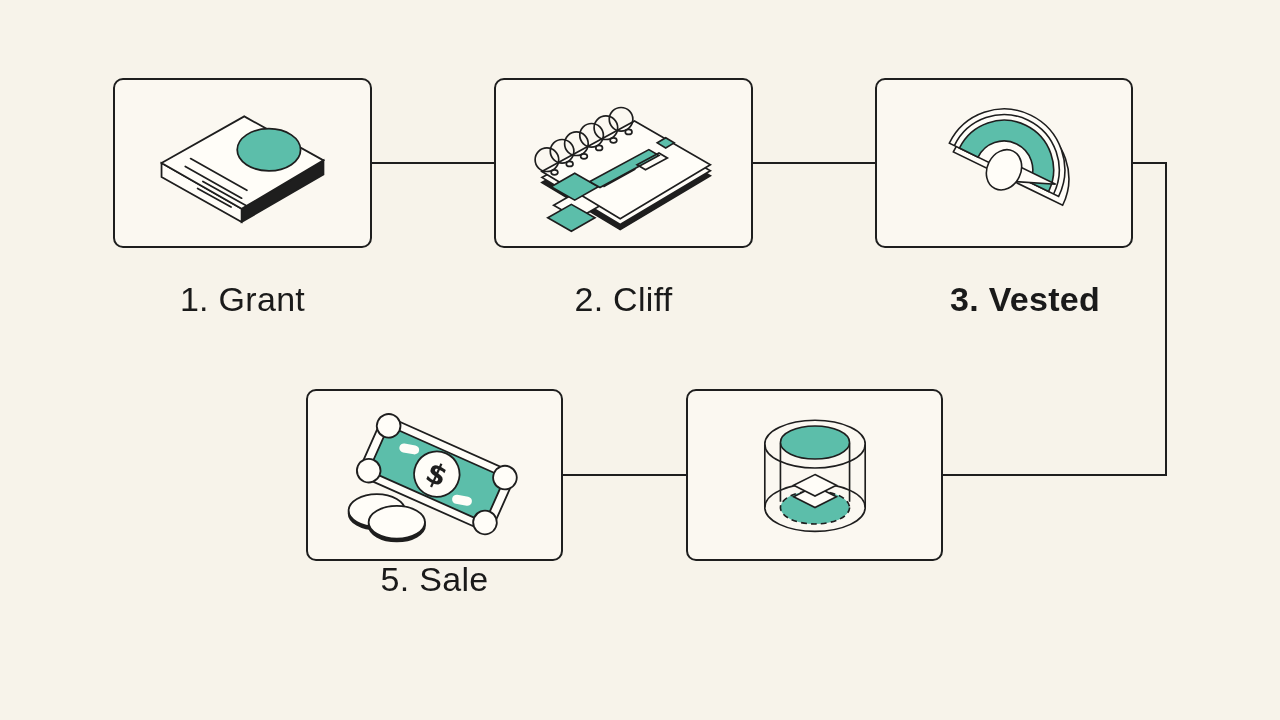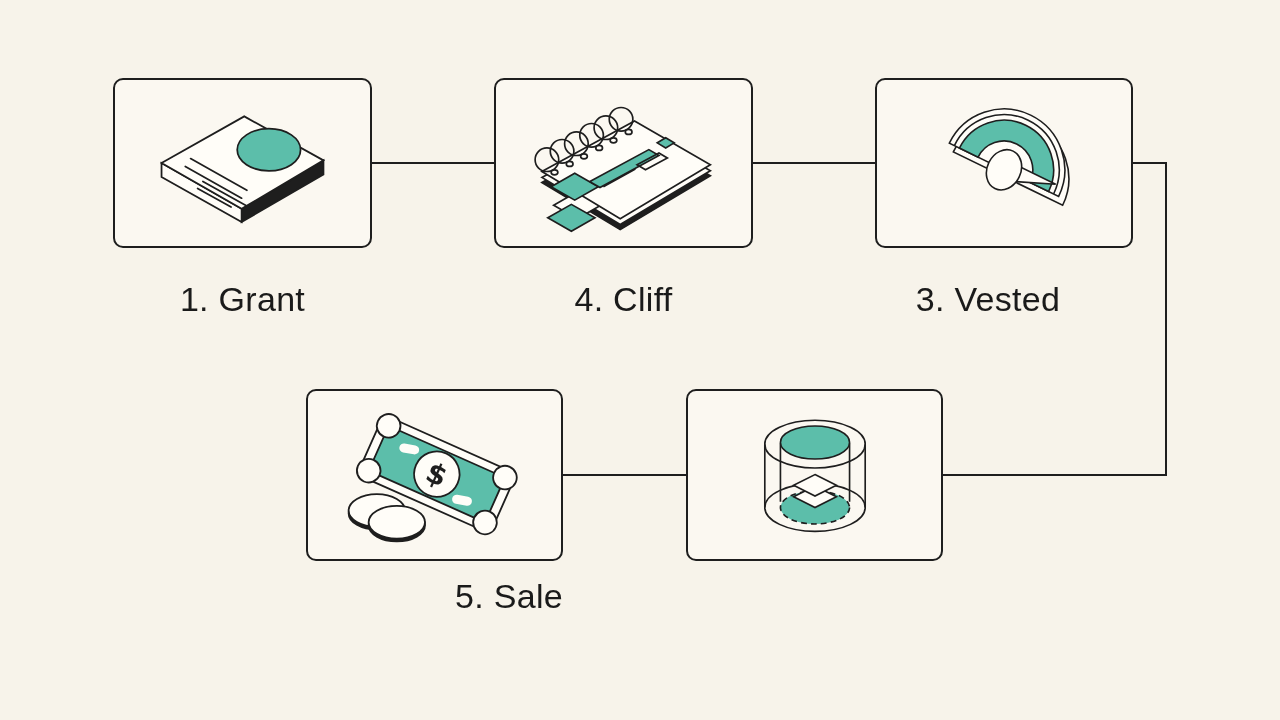--- a/index.html
+++ b/index.html
@@ -32,22 +32,22 @@
   .cv {left:1165px;top:162px;width:2px;height:314px;}
   .c4e{left:942px;top:474px;width:225px;height:2px;}
   .c54{left:562px;top:474px;width:125px;height:2px;}
   .step-label{
     position:absolute;color:var(--text);
     font-size:34px;font-weight:500;letter-spacing:.3px;
     text-align:center;line-height:42px;
   }
   .label1{left:113px;top:278px;width:259px;}
   .label2{left:494px;top:278px;width:259px;}
-  .label3{left:859px;top:278px;width:258px;}
-  .label5{left:306px;top:575px;width:257px;text-align:right;}
+  .label3{left:896px;top:278px;width:258px;font-weight:bold;}
+  .label5{left:306px;top:558px;width:257px;}
   .label4{left:686px;top:590px;width:257px;}
   svg .stroke{fill:none;stroke:var(--ink);stroke-width:2;}
   svg .white{fill:#fffdf8;stroke:var(--ink);stroke-width:2;}
   svg .teal{fill:var(--accent);stroke:var(--ink);stroke-width:2;}
   svg .black{fill:var(--ink);stroke:var(--ink);stroke-width:2;}
 </style>
 </head>
 <body>
 
 <div class="canvas">
@@ -92,21 +92,21 @@
       <circle class="stroke" cx="91" cy="40" r="14"></circle>
       <circle class="stroke" cx="109" cy="30" r="14"></circle>
       <ellipse class="white" cx="30" cy="93" rx="4" ry="3"></ellipse>
       <ellipse class="white" cx="48" cy="83" rx="4" ry="3"></ellipse>
       <ellipse class="white" cx="65" cy="74" rx="4" ry="3"></ellipse>
       <ellipse class="white" cx="83" cy="64" rx="4" ry="3"></ellipse>
       <ellipse class="white" cx="100" cy="55" rx="4" ry="3"></ellipse>
       <ellipse class="white" cx="118" cy="45" rx="4" ry="3"></ellipse>
     </svg>
   </div>
-  <div class="step-label label2">4. Cliff</div>
+  <div class="step-label label2">2. Cliff</div>
 
   <div class="card card3">
     <svg width="160" height="140" viewBox="0 0 200 175">
       <g transform="translate(5,11) rotate(26 100 96)">
         <path class="white" d="M24,96 A76 76 0 0 1 176,96 Z"></path>
       </g>
       <g transform="rotate(26 100 96)">
         <path class="white" d="M24,96 A76 76 0 0 1 176,96 Z"></path>
         <path class="stroke" d="M31,96 A69 69 0 0 1 169,96"></path>
         <path class="teal" d="M38,96 A62 62 0 0 1 162,96 L136,96 A36 36 0 0 0 64,96 Z"></path>

